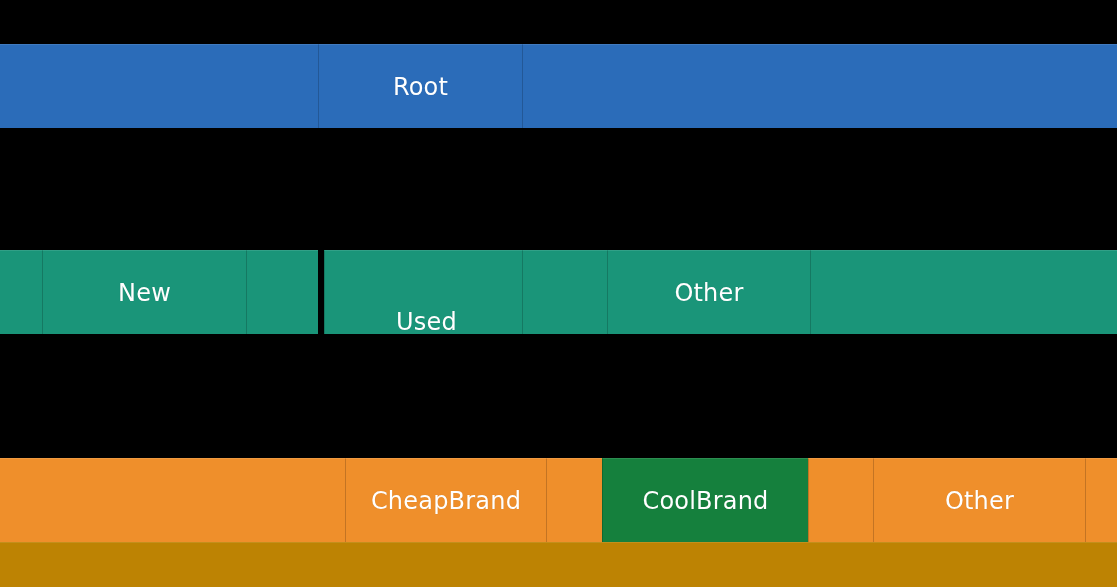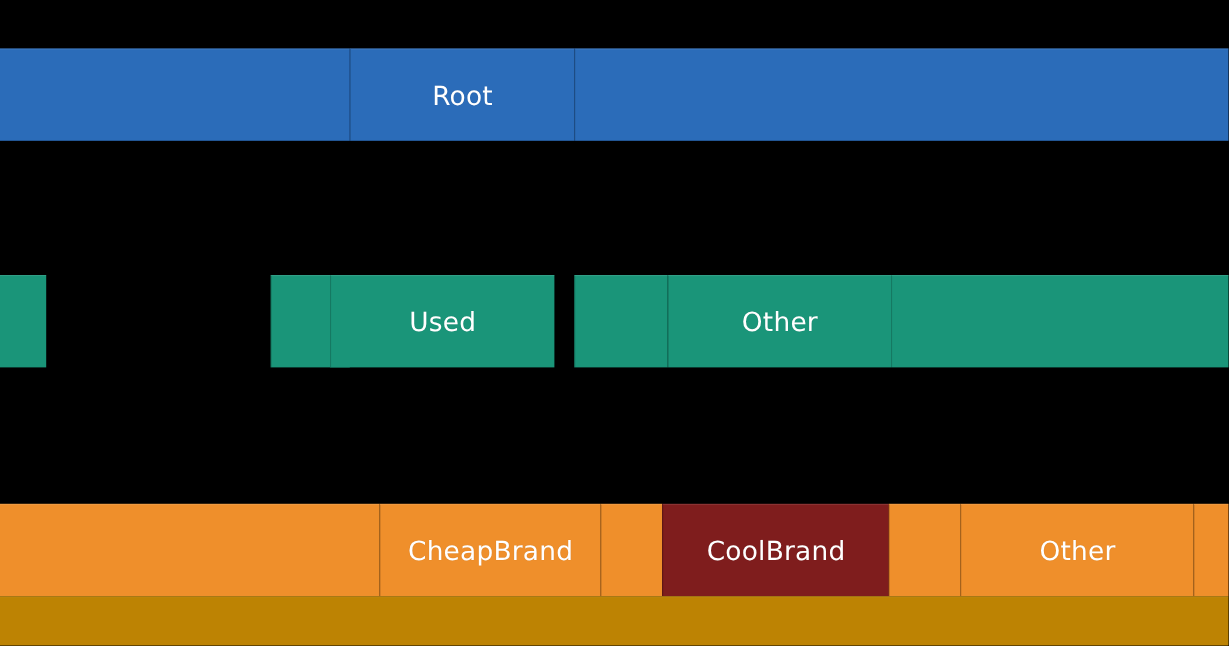--- a/index.html
+++ b/index.html
@@ -57,37 +57,40 @@
 <div id="chart-root" style="background: rgb(0, 0, 0); width: 1117px; height: 587px;">
     <div class="level" style="top: 44px; height: 84px;">
       <div class="node blank no-sep" style="left: 0px; width: 318px; background: rgb(43, 108, 185);"></div>
       <div class="node" style="left: 318px; width: 204px; background: rgb(43, 108, 185);">
         <span class="node-label">Root</span>
       </div>
       <div class="node blank" style="left: 522px; width: 595px; background: rgb(43, 108, 185);"></div>
     </div>
     <div class="level" style="top: 250px; height: 84px;">
       <div class="node blank no-sep" style="left: 0px; width: 42px; background: rgb(26, 149, 121);"></div>
+      <div class="node" style="left: 42px; width: 204px; background: rgb(26, 149, 121);">
+        <span class="node-label">New</span>
+      </div>
       <div class="node blank" style="left: 246px; width: 72px; background: rgb(26, 149, 121);"></div>
-      <div class="node" style="left: 300px; width: 204px; background: rgb(26, 149, 121);">
+      <div class="node" style="left: 324px; width: 204px; background: rgb(26, 149, 121); align-items: flex-end;">
         <span class="node-label">Used</span>
       </div>
       <div class="node blank" style="left: 522px; width: 85px; background: rgb(26, 149, 121);"></div>
       <div class="node" style="left: 607px; width: 203px; background: rgb(26, 149, 121);">
         <span class="node-label">Other</span>
       </div>
       <div class="node blank" style="left: 810px; width: 307px; background: rgb(26, 149, 121);"></div>
     </div>
     <div class="level" style="top: 458px; height: 84px;">
       <div class="node blank no-sep" style="left: 0px; width: 345px; background: rgb(239, 143, 43);"></div>
       <div class="node" style="left: 345px; width: 201px; background: rgb(239, 143, 43);">
         <span class="node-label">CheapBrand</span>
       </div>
       <div class="node blank" style="left: 546px; width: 56px; background: rgb(239, 143, 43);"></div>
-      <div class="node" style="left: 602px; width: 206px; background: #7f1d1d;">
+      <div class="node" style="left: 602px; width: 206px; background: #15803d;">
         <span class="node-label">CoolBrand</span>
       </div>
       <div class="node blank" style="left: 808px; width: 65px; background: rgb(239, 143, 43);"></div>
       <div class="node" style="left: 873px; width: 212px; background: rgb(239, 143, 43);">
         <span class="node-label">Other</span>
       </div>
       <div class="node blank" style="left: 1085px; width: 32px; background: rgb(239, 143, 43);"></div>
     </div>
     <div class="level" style="top: 542px; height: 45px;">
       <div class="node blank no-sep" style="left: 0px; width: 1117px; background: rgb(189, 131, 3);"></div>

